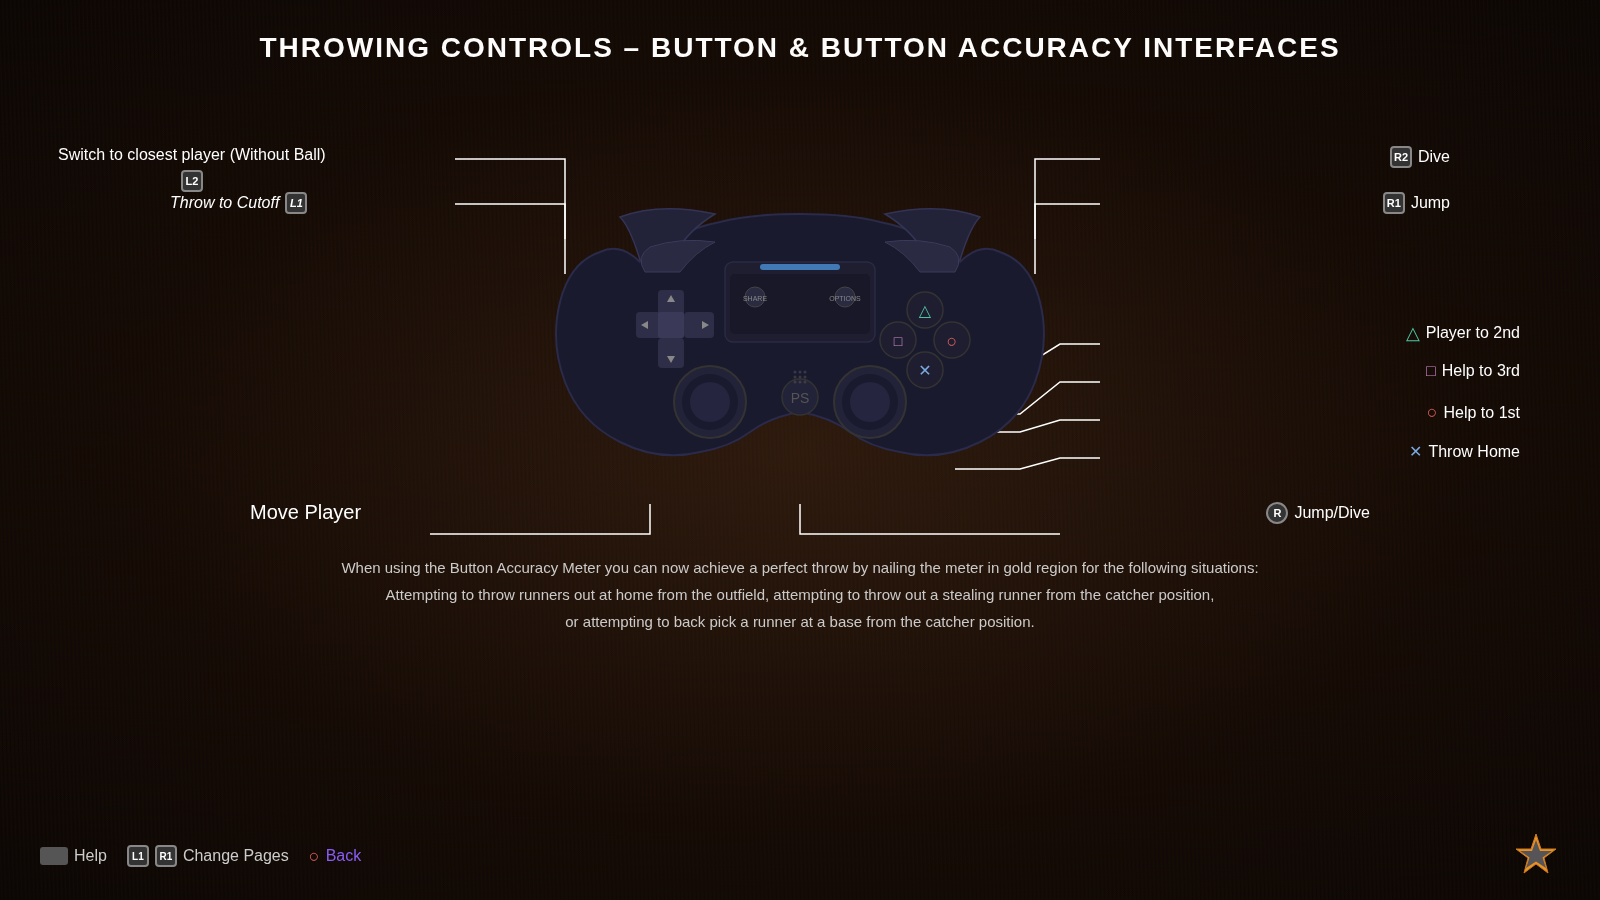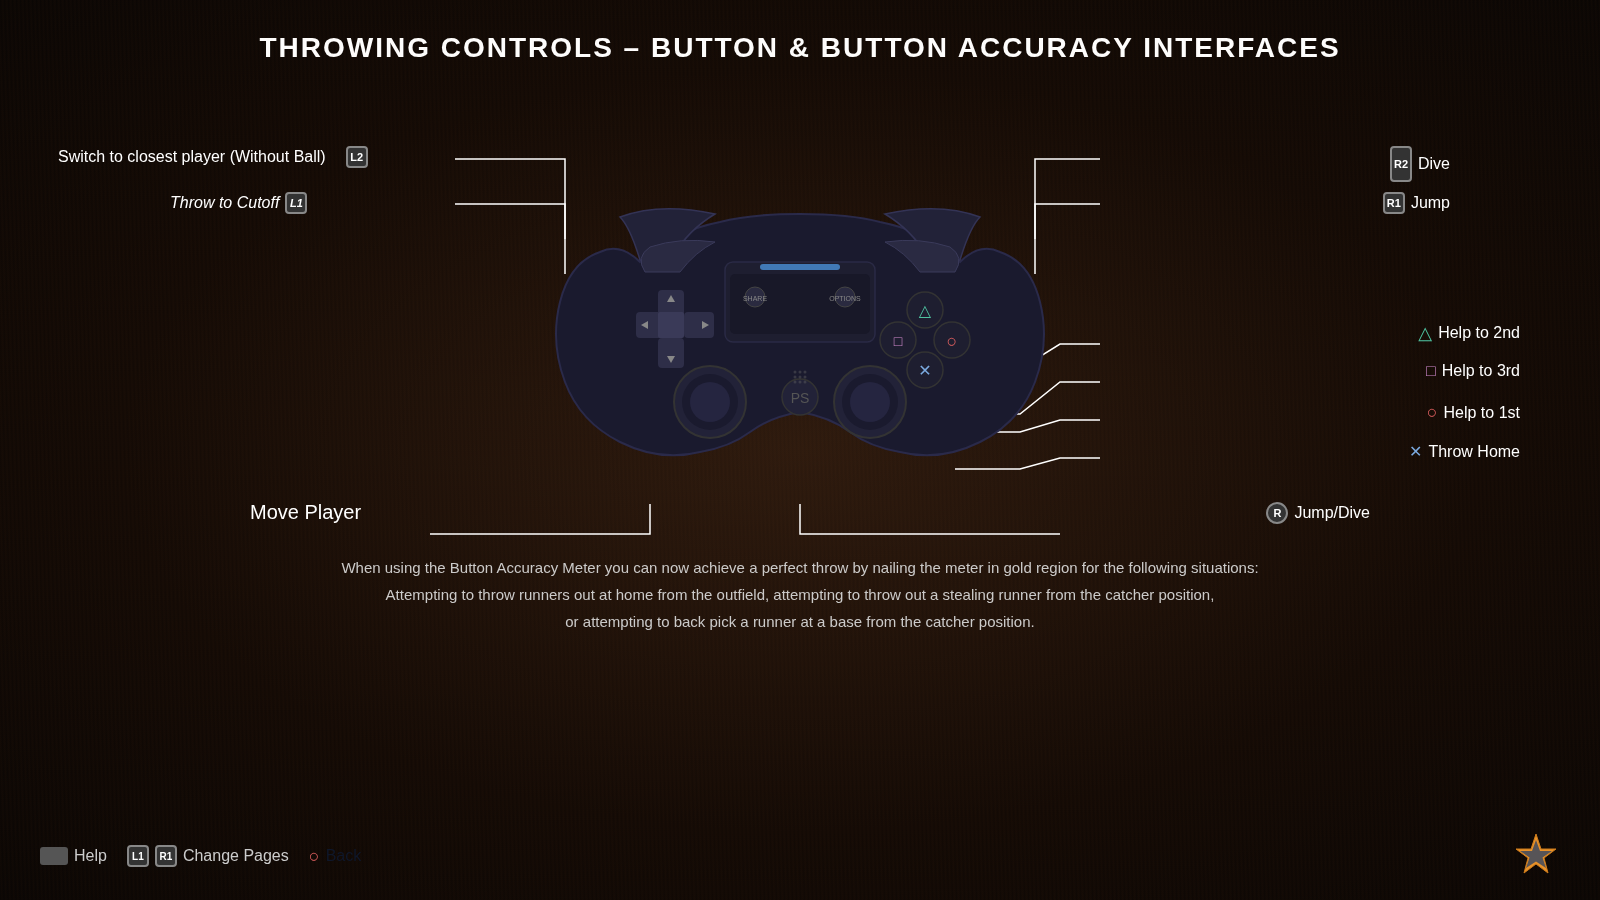--- a/index.html
+++ b/index.html
@@ -260,43 +260,43 @@
           <circle cx="260" cy="235" r="1.5" fill="#666"></circle>
           <circle cx="265" cy="235" r="1.5" fill="#666"></circle>
           <circle cx="255" cy="240" r="1.5" fill="#666"></circle>
           <circle cx="260" cy="240" r="1.5" fill="#666"></circle>
           <circle cx="265" cy="240" r="1.5" fill="#666"></circle>
         </g>
       </g>
     </svg>
   </div>
 
-  <div class="label label-switch-player" style="position:absolute; top:72px; left:58px; font-size:16px; display:flex; align-items:center; gap:20px;">
+  <div class="label label-switch-player" style="position:absolute; top:72px; left:58px; font-size:16px; display:flex; align-items:center; gap:6px;flex-direction:column;">
     <span>Switch to closest player (Without Ball)</span>
     <span style="display:inline-flex;align-items:center;justify-content:center;width:22px;height:22px;border-radius:4px;font-size:11px;font-weight:bold;border:2px solid #888;background:#333;color:#fff;">L2</span>
   </div>
 
   <div class="label label-throw-cutoff" style="position:absolute; top:118px; left:170px; font-size:16px; display:flex; align-items:center; gap:6px;font-style:italic;">
     <span>Throw to Cutoff</span>
     <span style="display:inline-flex;align-items:center;justify-content:center;width:22px;height:22px;border-radius:4px;font-size:11px;font-weight:bold;border:2px solid #888;background:#333;color:#fff;">L1</span>
   </div>
 
   <div class="label label-dive" style="position:absolute; top:72px; right:150px; font-size:16px; display:flex; align-items:center; gap:6px;">
-    <span style="display:inline-flex;align-items:center;justify-content:center;width:22px;height:36px;border-radius:4px;font-size:11px;font-weight:bold;border:2px solid #888;background:#333;color:#fff;">R2</span>
+    <span style="display:inline-flex;align-items:center;justify-content:center;width:22px;height:22px;border-radius:4px;font-size:11px;font-weight:bold;border:2px solid #888;background:#333;color:#fff;">R2</span>
     <span>Dive</span>
   </div>
 
   <div class="label label-jump" style="position:absolute; top:118px; right:150px; font-size:16px; display:flex; align-items:center; gap:6px;">
     <span style="display:inline-flex;align-items:center;justify-content:center;width:22px;height:22px;border-radius:4px;font-size:11px;font-weight:bold;border:2px solid #888;background:#333;color:#fff;">R1</span>
     <span>Jump</span>
   </div>
 
   <div class="label label-throw-2nd" style="position:absolute; top:248px; right:80px; font-size:16px; display:flex; align-items:center; gap:6px;">
     <span style="color:#4fc3a1; font-size:18px;">△</span>
-    <span>Help to 2nd</span>
+    <span>Player to 2nd</span>
   </div>
 
   <div class="label label-throw-3rd" style="position:absolute; top:288px; right:80px; font-size:16px; display:flex; align-items:center; gap:6px;">
     <span style="color:#d08acd; font-size:16px;">□</span>
     <span>Help to 3rd</span>
   </div>
 
   <div class="label label-throw-1st" style="position:absolute; top:328px; right:80px; font-size:16px; display:flex; align-items:center; gap:6px;">
     <span style="color:#e06060; font-size:18px;">○</span>
     <span>Help to 1st</span>
@@ -330,21 +330,21 @@
       <span style="display:inline-block; width:28px; height:18px; background:#555; border-radius:3px; font-size:10px; color:#fff; text-align:center; line-height:18px;"></span>
       <span style="font-size:16px; color:#ccc;">Help</span>
     </span>
     <span style="display:flex; align-items:center; gap:6px; cursor:pointer;">
       <span style="display:inline-flex;align-items:center;justify-content:center;width:22px;height:22px;border-radius:4px;font-size:10px;font-weight:bold;border:2px solid #888;background:#333;color:#fff;">L1</span>
       <span style="display:inline-flex;align-items:center;justify-content:center;width:22px;height:22px;border-radius:4px;font-size:10px;font-weight:bold;border:2px solid #888;background:#333;color:#fff;">R1</span>
       <span style="font-size:16px; color:#ccc;">Change Pages</span>
     </span>
     <span style="display:flex; align-items:center; gap:6px; cursor:pointer;">
       <span style="color:#e06060; font-size:18px;">○</span>
-      <span style="font-size:16px; color:#0f172a;">Back</span>
+      <span style="font-size:16px; color:#8b5cf6;">Back</span>
     </span>
   </div>
   <div class="footer-right">
 
     <svg class="astros-logo" viewBox="0 0 48 48" xmlns="http://www.w3.org/2000/svg">
       <polygon points="24,2 29,17 44,17 32,26 36,41 24,32 12,41 16,26 4,17 19,17" fill="#e8922a" stroke="#cc7a1a" stroke-width="1"></polygon>
       <polygon points="24,8 28,19 40,19 30.5,25.5 34,36 24,29.5 14,36 17.5,25.5 8,19 20,19" fill="#1a3a6b" opacity="0.7"></polygon>
     </svg>
   </div>
 </div>

